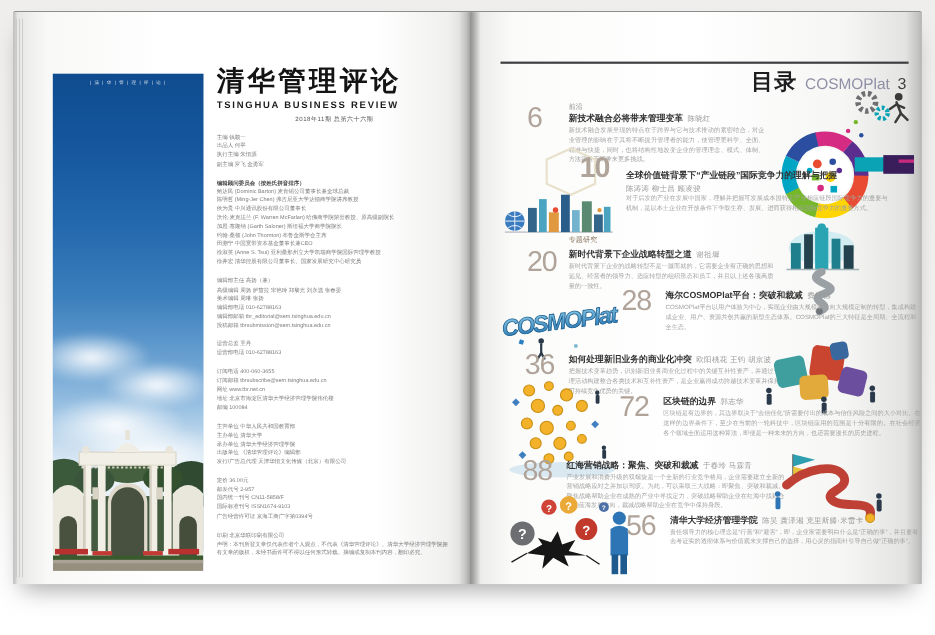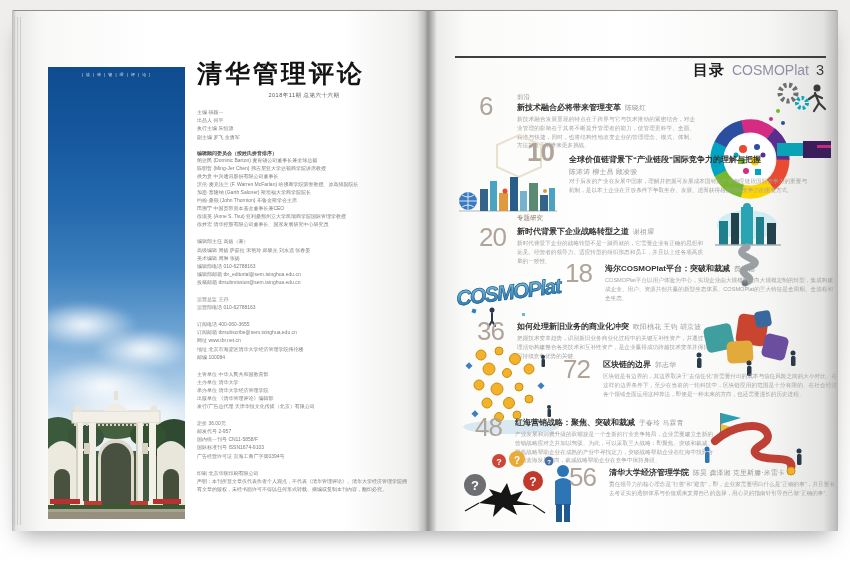--- a/index.html
+++ b/index.html
@@ -16,32 +16,32 @@
   .photo{position:absolute;left:36px;top:56px;width:137px;height:452px;overflow:hidden;background:linear-gradient(180deg,#0f4c8f 0%,#15569c 14%,#2368ac 30%,#3c7fbd 45%,#6ba2d2 58%,#9ec4e4 68%,#cfe2f2 76%,#e8f1f8 82%);}
   .photo-top-text{position:absolute;top:5px;left:0;right:0;text-align:center;color:rgba(255,255,255,.85);font-size:4px;letter-spacing:1px;}
   .cloud{position:absolute;border-radius:50%;filter:blur(3px);background:radial-gradient(closest-side,rgba(255,255,255,.95),rgba(255,255,255,0));}
   .cloud.c1{left:-20px;top:235px;width:110px;height:46px;}
   .cloud.c2{left:45px;top:262px;width:100px;height:42px;}
   .cloud.c3{left:-8px;top:292px;width:130px;height:55px;}
   .cloud.c4{left:20px;top:318px;width:140px;height:60px;filter:blur(4px);}
   .gate-svg{position:absolute;left:0;bottom:0;width:137px;height:160px;}
 
   .mastcol{position:absolute;left:185px;top:50px;width:214px;height:462px;overflow:hidden;color:#7a7a7a;}
-  .brand-title{font-size:25px;font-weight:bold;color:#141414;letter-spacing:3px;line-height:1.05;font-family:Liberation Serif, serif;}
+  .brand-title{font-size:25px;font-weight:bold;color:#141414;letter-spacing:3px;line-height:1.05;}
   .brand-sub{margin-top:3px;font-size:8.6px;font-weight:bold;color:#1c1c1c;letter-spacing:1.6px;}
   .brand-issue{margin-top:5px;font-size:5.5px;color:#555;text-align:center;letter-spacing:.5px;}
   .mblock{white-space:pre-line;font-size:5px;line-height:1.62;color:#7d7d7d;}
   .mblock.b{margin-top:9px;}
   .mhead{margin-top:9px;font-size:5px;font-weight:bold;color:#4a4a4a;}
 
   
   .rp{position:absolute;left:0;top:0;width:411px;height:520px;}
   .toc-rule{position:absolute;left:28px;right:12px;top:45px;height:2px;background:#3f3f42;}
   .toc-head{position:absolute;top:50px;right:14px;display:flex;align-items:baseline;gap:7px;}
-  .toc-cn{font-size:15px;font-weight:bold;color:#1d1d1f;letter-spacing:1px;}
+  .toc-cn{font-size:20px;font-weight:bold;color:#1d1d1f;letter-spacing:1px;}
   .toc-en{font-size:14px;color:#8f8fa6;}
   .toc-pn{font-size:14.5px;color:#3c3c3e;}
 
   .num{position:absolute;font-size:26px;color:#b0a49a;letter-spacing:-1px;line-height:1;}
   .cat{position:absolute;font-size:6.5px;color:#9a9a9a;}
   .cat.brown{color:#8d7a66;}
   .trow{position:absolute;font-size:8px;font-weight:bold;color:#333;line-height:1.2;}
   .auth{font-weight:normal;font-size:6.8px;color:#9a9a9a;margin-left:4px;letter-spacing:.3px;}
   .auth-line{position:absolute;font-size:6.8px;color:#9a9a9a;letter-spacing:.3px;}
   .desc{position:absolute;font-size:5.6px;color:#a3a3a3;line-height:1.58;text-align:justify;}
@@ -95,20 +95,21 @@
           <rect x="36" y="142" width="18" height="4" fill="#c23a33"></rect>
           <rect x="82" y="142" width="18" height="4" fill="#c23a33"></rect>
           <rect x="0" y="146" width="137" height="5" fill="#3a5a2e"></rect>
           <rect x="0" y="150" width="137" height="10" fill="#968f7e"></rect>
           <rect x="0" y="150" width="137" height="3" fill="#aaa294"></rect>
         </svg>
       </div>
 
       <div class="mastcol">
         <div class="brand-title">清华管理评论</div>
+        <div class="brand-sub">TSINGHUA BUSINESS REVIEW</div>
         <div class="brand-issue">2018年11期 总第六十六期</div>
         <div class="mblock b">主编 钱颖一
 出品人 何平
 执行主编 朱恒源
 副主编 罗飞 金勇军</div>
         <div class="mhead">编辑顾问委员会（按姓氏拼音排序）</div>
         <div class="mblock">鲍达民 (Dominic Barton) 麦肯锡公司董事长兼全球总裁
 陈明哲 (Ming-Jer Chen) 弗吉尼亚大学达顿商学院讲席教授
 侯为贵 中兴通讯股份有限公司董事长
 沃伦·麦克法兰 (F. Warren McFarlan) 哈佛商学院荣誉教授、原高级副院长
@@ -251,21 +252,21 @@
           <rect x="20" y="52" width="4" height="4" fill="#2a7fc1" transform="rotate(18 22 54)"></rect>
           <rect x="70" y="56" width="3" height="3" fill="#74b3ce"></rect>
           <g stroke="#2b3a4a" stroke-width="2" stroke-linecap="round">
             <line x1="40" y1="56" x2="40" y2="64"></line>
               <line x1="40" y1="64" x2="37" y2="69"></line>
               <line x1="40" y1="64" x2="43" y2="69"></line>
           </g>
             <circle cx="40" cy="53" r="2.5" fill="#2b3a4a"></circle>
         </svg>
         <div>
-          <span class="num" style="left:138px;top:249px;">18</span>
+          <span class="num" style="left:138px;top:249px;">28</span>
           <div class="trow" style="left:178px;top:253px;width:230px;"><span>海尔COSMOPlat平台：突破和裁减</span><span class="auth">费钧德</span></div>
           <div class="desc" style="left:178px;top:265px;width:228px;">COSMOPlat平台以用户体验为中心，实现企业由大规模制造向大规模定制的转型，集成构建成企业、用户、资源共创共赢的新型生态体系。COSMOPlat的三大特征是全周期、全流程和全生态。</div>
         </div>
 
         <div>
           <span class="num" style="left:50px;top:307px;">36</span>
           <div class="trow" style="left:90px;top:311px;width:200px;"><span>如何处理新旧业务的商业化冲突</span><span class="auth">欧阳桃花 王钧 胡京波</span></div>
           <div class="desc" style="left:90px;top:323px;width:192px;">把握技术变革趋势，识别新旧业务商业化过程中的关键互补性资产，并通过管理活动构建整合各类技术和互补性资产，是企业赢得成功跨越技术变革并保持可持续竞争优势的关键。</div>
         </div>
         <svg class="illus" style="left:262px;top:296px;" width="122" height="72" viewBox="0 0 122 72">
@@ -314,21 +315,21 @@
               <rect x="88.5" y="68" width="3.5" height="8" rx="1"></rect>
             </g>
         </svg>
         <div>
           <span class="num" style="left:136px;top:345px;">72</span>
           <div class="trow" style="left:176px;top:349px;width:230px;"><span>区块链的边界</span><span class="auth">郭志华</span></div>
           <div class="desc" style="left:176px;top:361px;width:234px;">区块链是有边界的，其边界取决于“去信任化”所需要付出的成本与信任风险之间的大小对比。在这样的边界条件下，至少在当前的一轮科技中，区块链应用的范围是十分有限的。在社会经济各个领域全面运用这种算法，即便是一种未来的方向，也还需要漫长的历史进程。</div>
         </div>
 
         <div>
-          <span class="num" style="left:48px;top:403px;">48</span>
+          <span class="num" style="left:48px;top:403px;">88</span>
           <div class="trow" style="left:88px;top:407px;width:205px;"><span>红海营销战略：聚焦、突破和裁减</span><span class="auth">于春玲 马霖青</span></div>
           <div class="desc" style="left:88px;top:419px;width:198px;">产业发展和消费升级的双螺旋是一个全新的行业竞争格局，企业需要建立全新的营销战略应对之并加以驾驭。为此，可以采取三大战略：即聚焦、突破和裁减。聚焦战略帮助企业在成熟的产业中寻找定力，突破战略帮助企业在红海中找到合适的蓝海发展方向，裁减战略帮助企业在竞争中保持身段。</div>
         </div>
         <svg class="illus" style="left:272px;top:392px;" width="112" height="80" viewBox="0 0 112 80">
           <line x1="22" y1="10" x2="22" y2="34" stroke="#555" stroke-width="1.5"></line>
           <polygon points="22,10 42,15 22,21" fill="#2e9fb0"></polygon>
           <polygon points="22,21 36,25 22,29" fill="#e8c23a"></polygon>
           <path d="M16,38 C34,22 62,18 68,30 C74,42 48,44 58,52 C68,60 96,50 92,66" fill="none" stroke="#bf4136" stroke-width="8" stroke-linecap="round"></path>
           <circle cx="92" cy="68" r="4" fill="#f3b229" stroke="#c98f14"></circle>
           <g fill="#2b3a4a">

